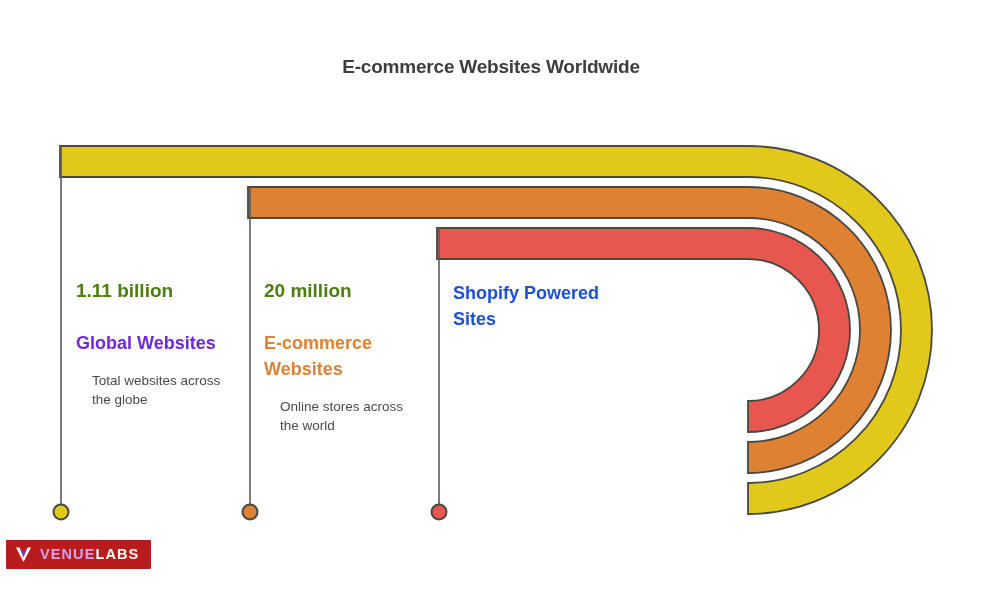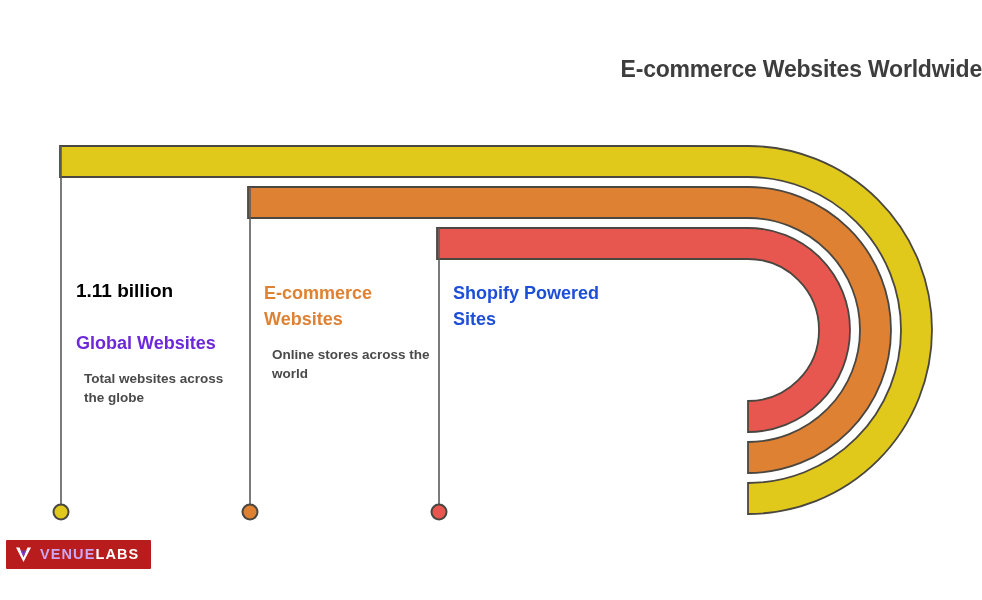--- a/index.html
+++ b/index.html
@@ -20,22 +20,22 @@
     width: 982px;
     height: 600px;
   }
 
   
   .title {
     position: absolute;
     top: 56px;
     left: 0;
     width: 982px;
-    text-align: right;
-    font-size: 23px;
+    text-align: center;
+    font-size: 19px;
     font-weight: bold;
     color: #3d3d3d;
     letter-spacing: -0.2px;
   }
 
   
   .ribbon-svg {
     position: absolute;
     top: 0;
     left: 0;
@@ -56,37 +56,37 @@
     top: 0;
     width: 175px;
   }
   .stat-col.c0 { left: 76px; }
   .stat-col.c1 { left: 264px; }
   .stat-col.c2 { left: 453px; }
 
   .stat-value {
     font-size: 19px;
     font-weight: bold;
-    color: #000000;
+    color: #4d7c0f;
     line-height: 22px;
     margin: 0 0 28px 0;
     white-space: nowrap;
   }
   .stat-label {
     font-size: 18px;
     font-weight: bold;
     line-height: 26px;
     margin: 0 0 14px 0;
   }
   .stat-desc {
     font-size: 13.5px;
-    font-weight: bold;
+    font-weight: normal;
     color: #4a4a4a;
     line-height: 18.5px;
-    margin: 8px;
+    margin: 16px;
   }
 
   
   .logo {
     position: absolute;
     left: 6px;
     top: 540px;
     height: 29px;
     background: #b91c1c;
     display: flex;
@@ -151,20 +151,21 @@
 
   <div class="stats">
 
     <div class="stat-col c0">
       <p class="stat-value">1.11 billion</p>
       <p class="stat-label" style="color:#6d28d9">Global Websites</p>
       <p class="stat-desc">Total websites across the globe</p>
     </div>
 
     <div class="stat-col c1">
+      <p class="stat-value">20 million</p>
       <p class="stat-label" style="color:#DF8132">E-commerce Websites</p>
       <p class="stat-desc">Online stores across the world</p>
     </div>
 
     <div class="stat-col c2">
       <p class="stat-label" style="color:#1d4ed8">Shopify Powered Sites</p>
     </div>
 
   </div>
 

